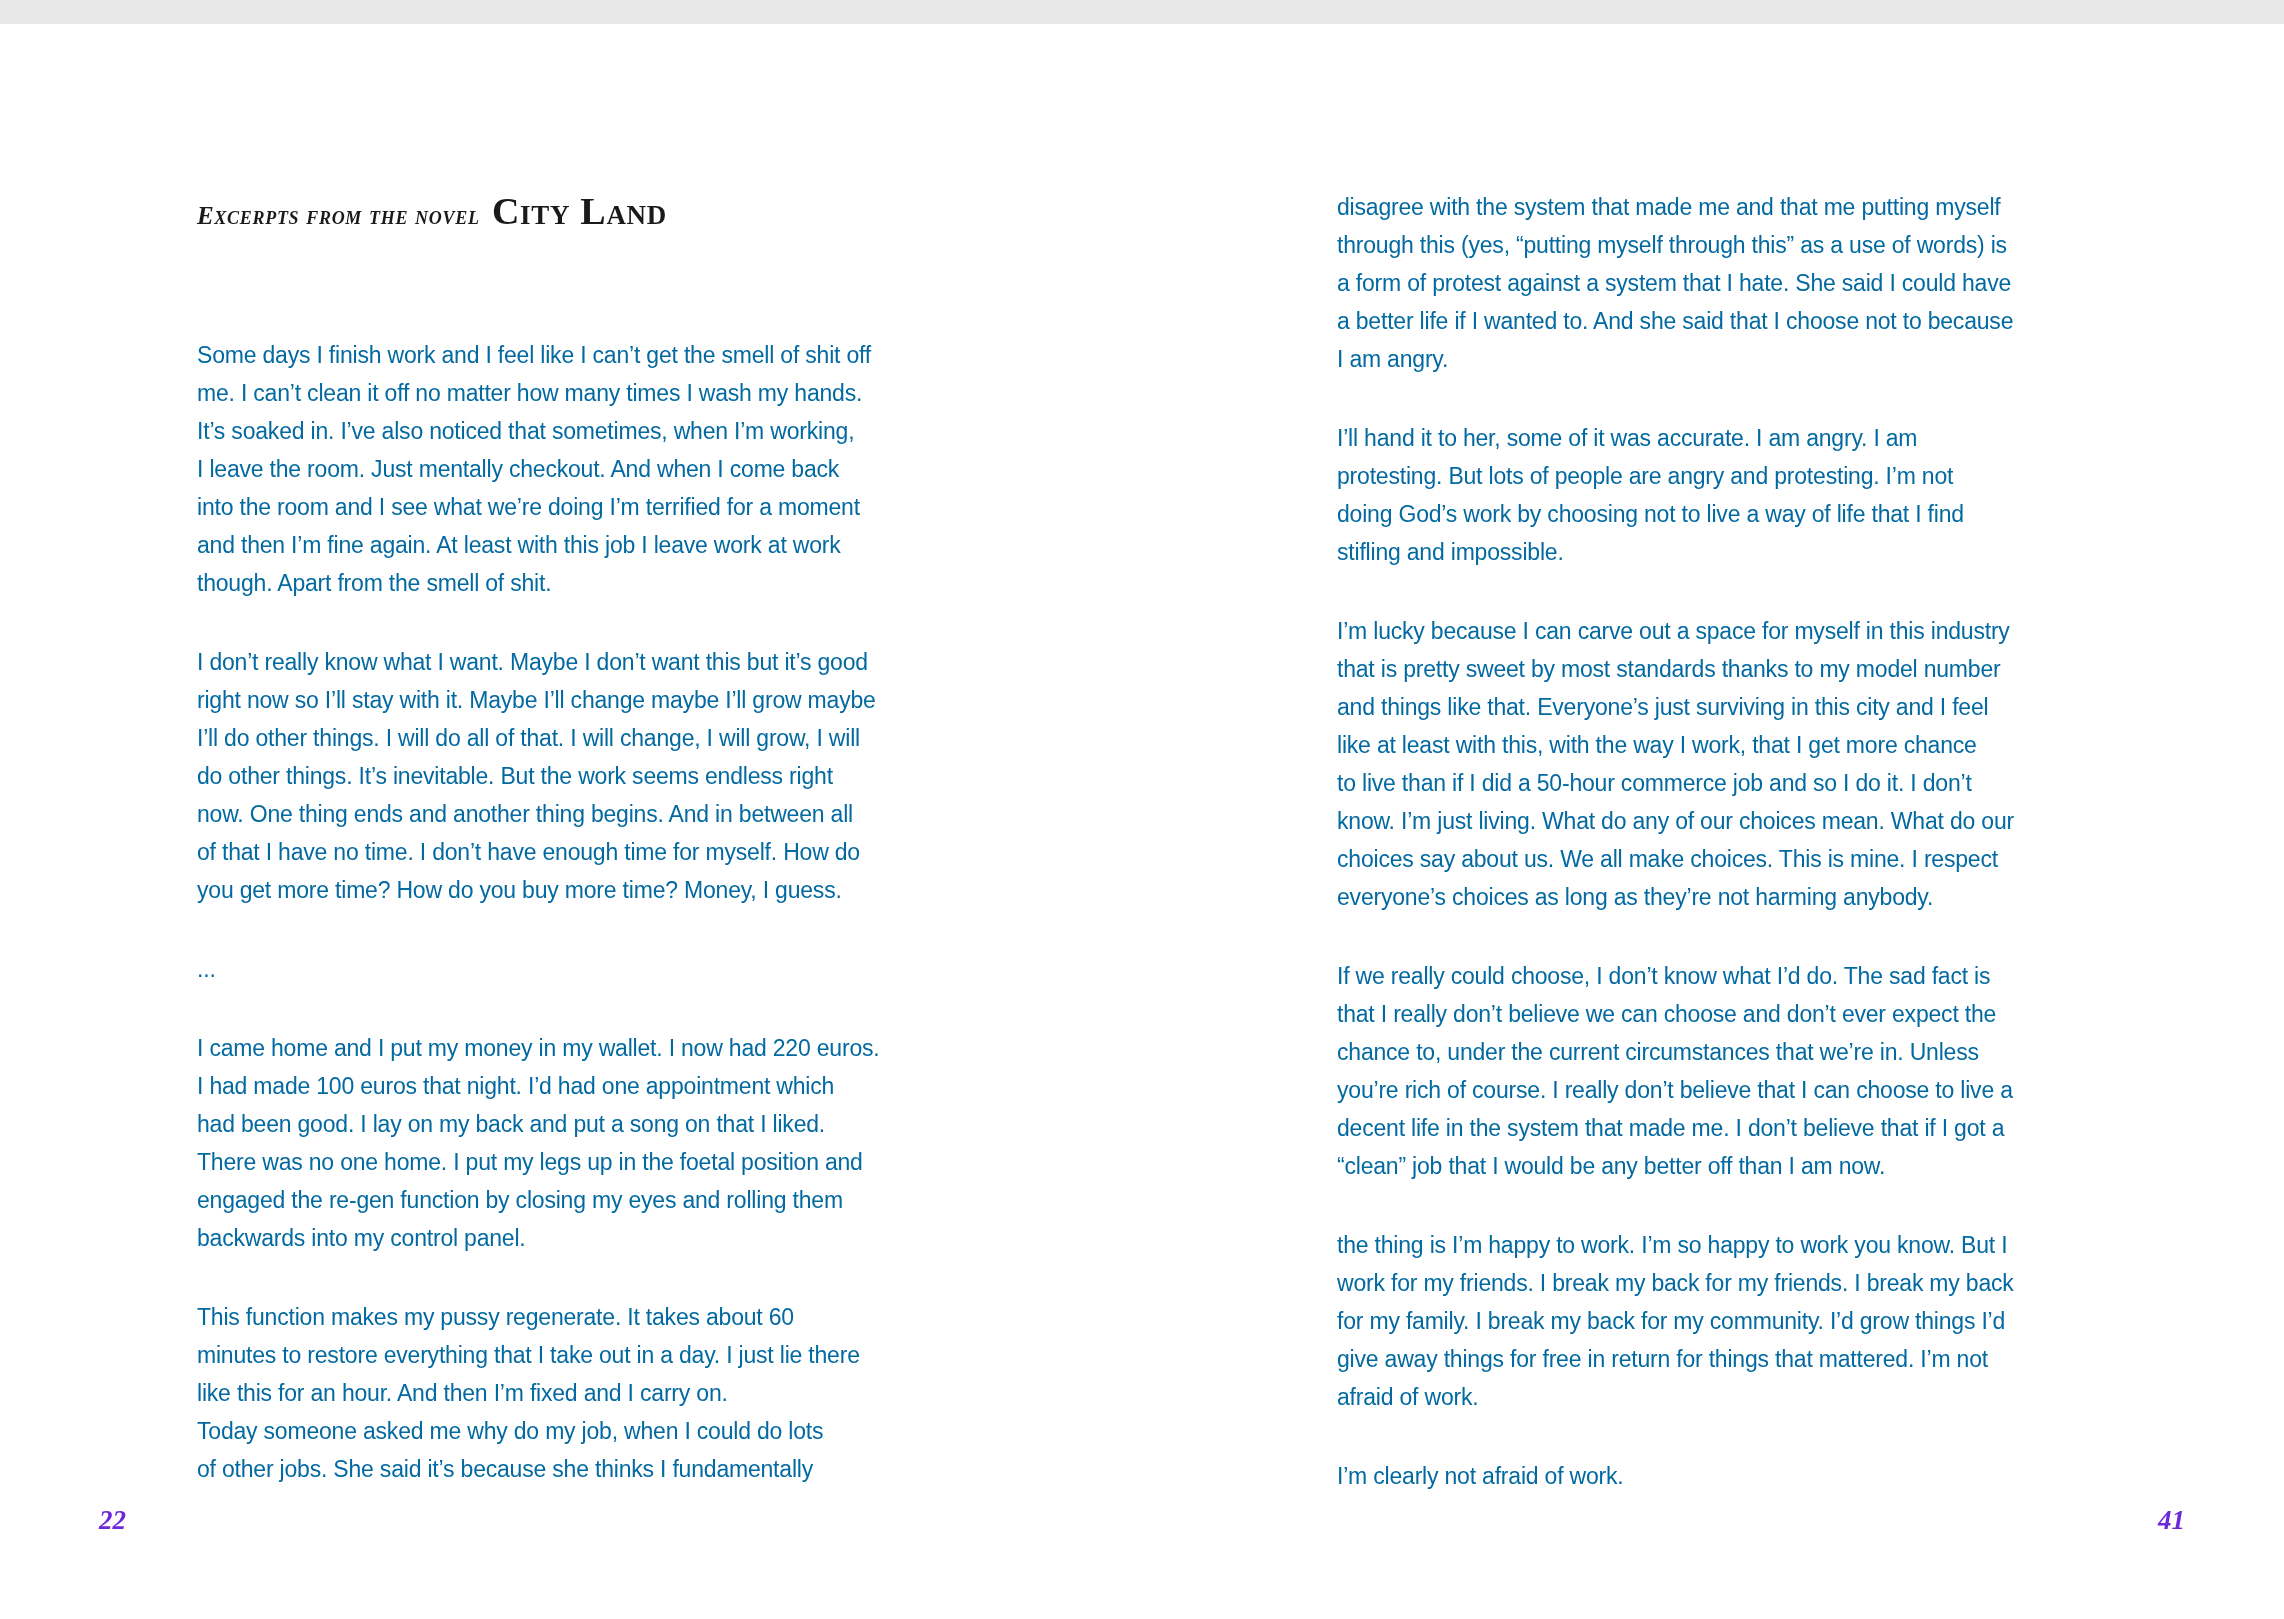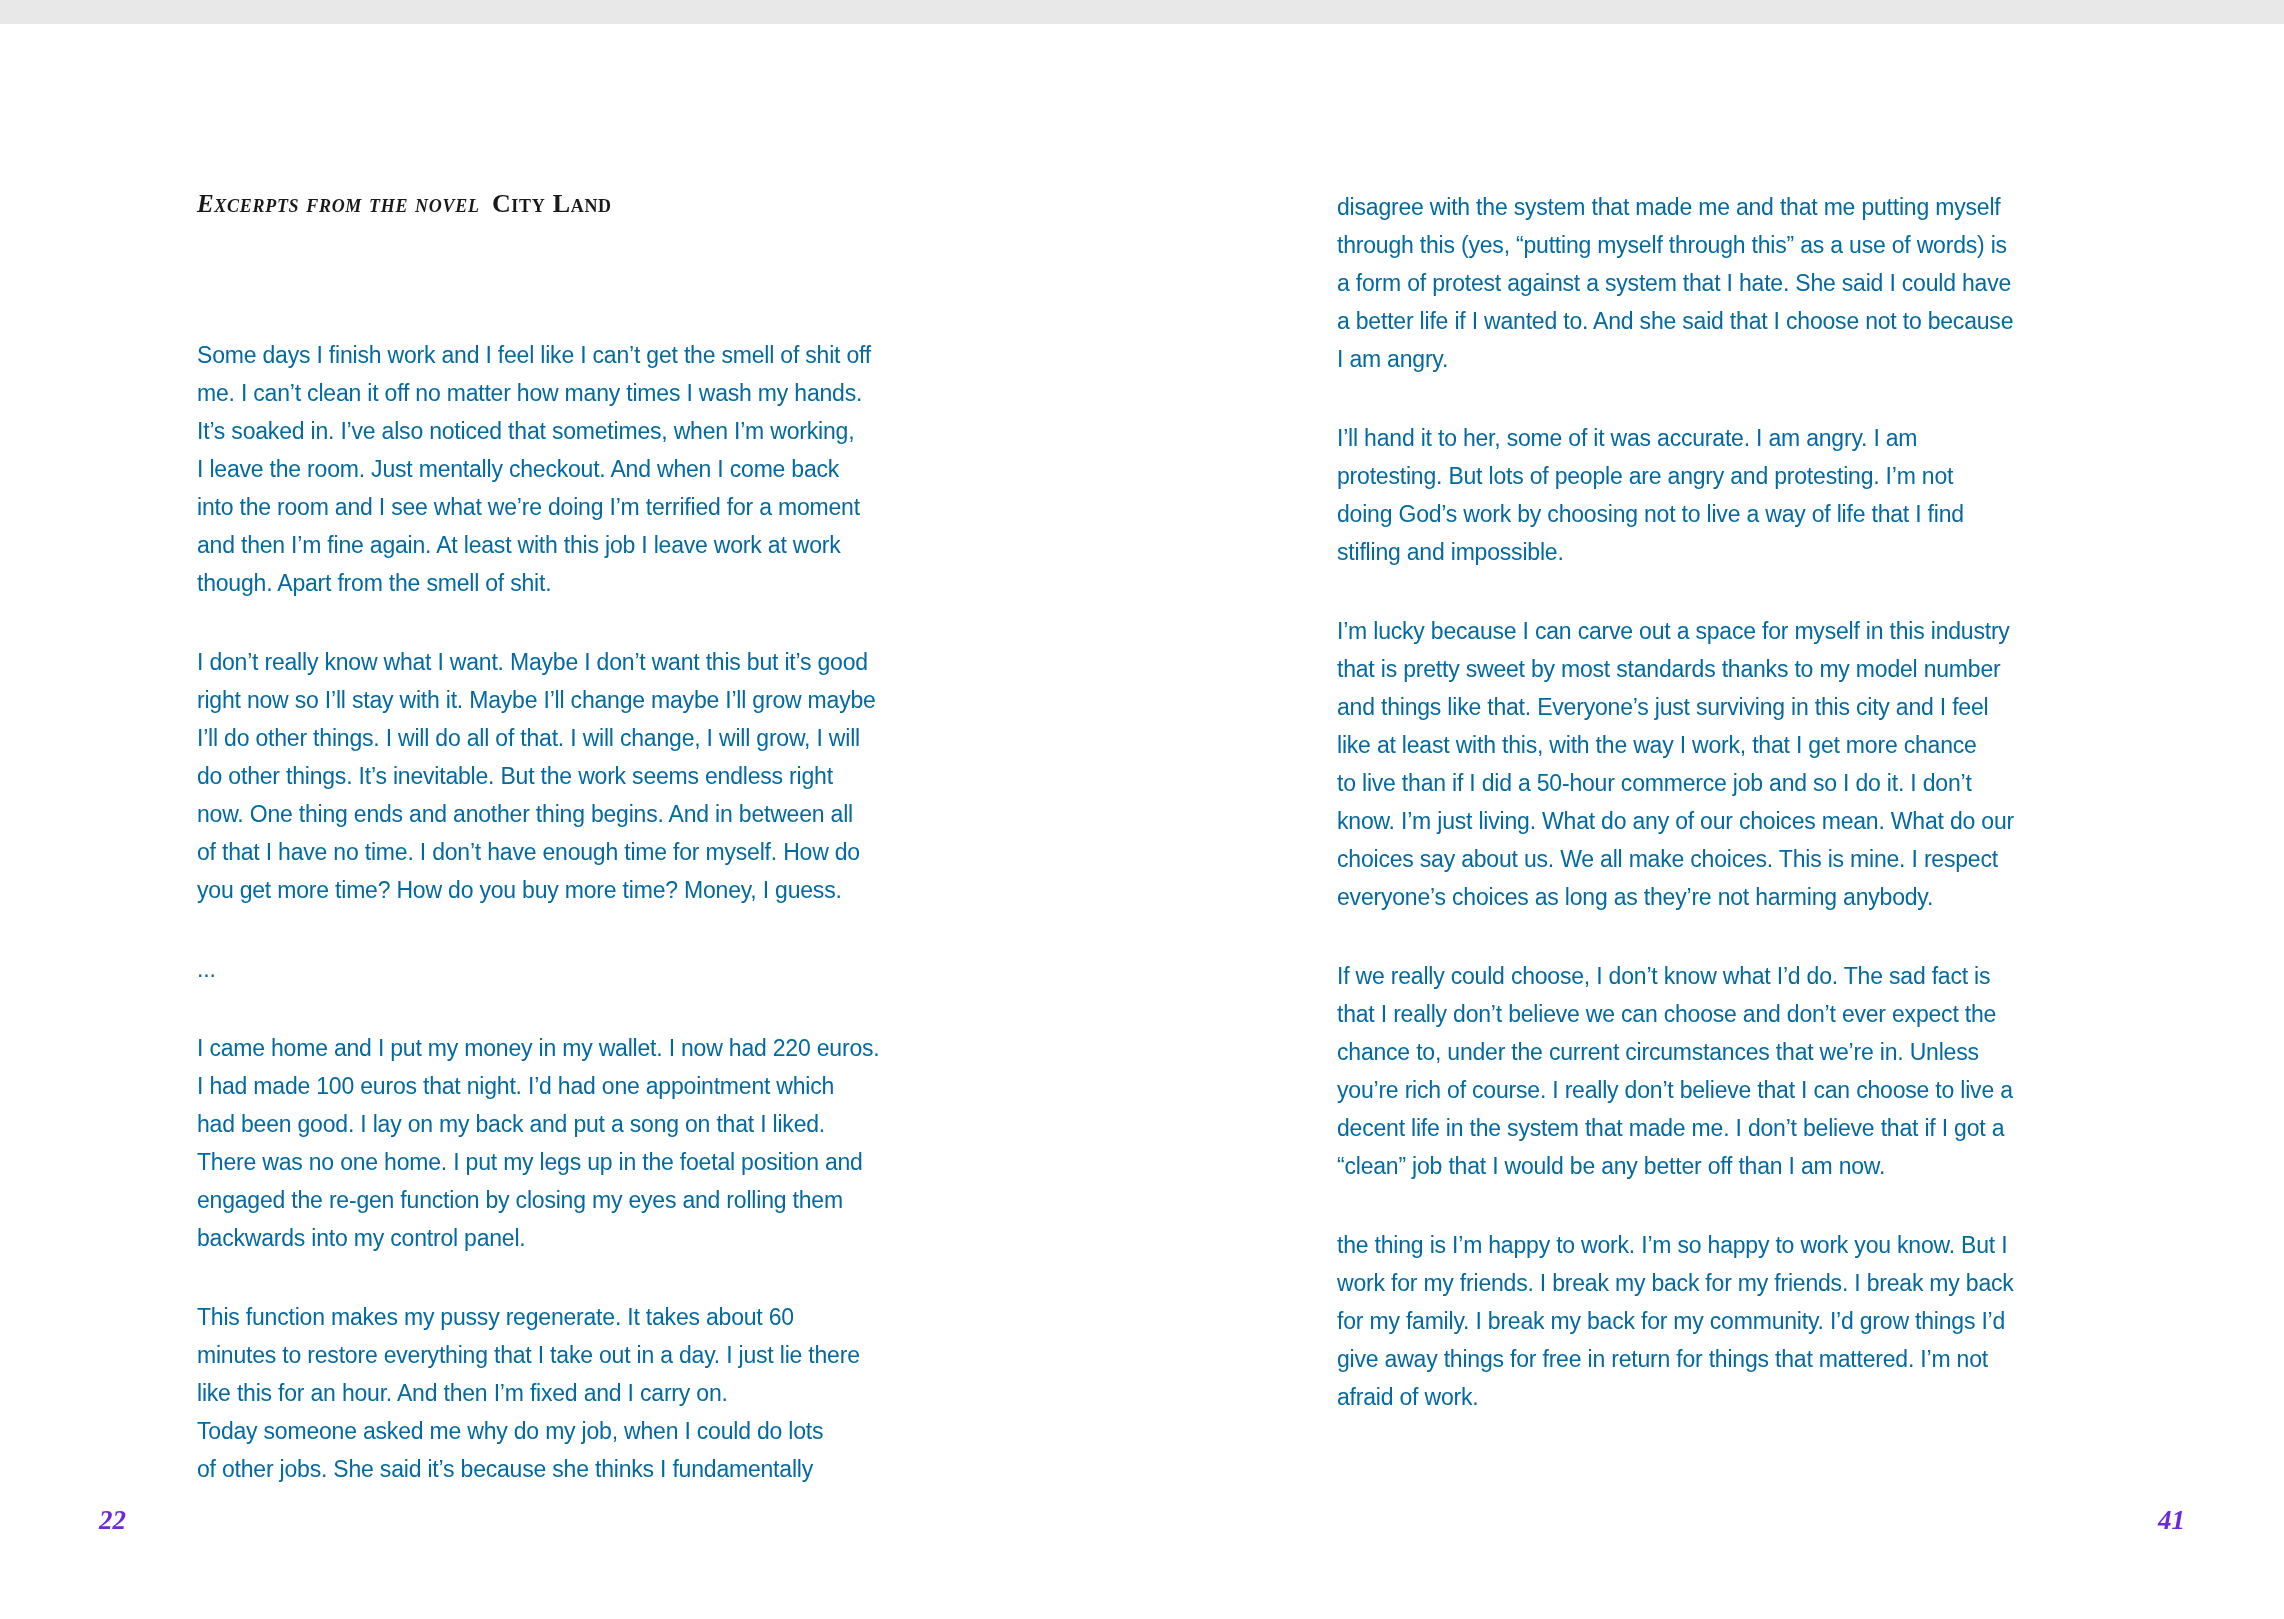--- a/index.html
+++ b/index.html
@@ -35,21 +35,21 @@
     font-family: "Liberation Serif", serif;
     font-style: italic;
     font-weight: 700;
     font-size: 25px;
     font-variant: small-caps;
     letter-spacing: 0.7px;
   }
   .chapter-title {
     font-family: "Liberation Serif", serif;
     font-weight: 700;
-    font-size: 26px;
+    font-size: 38px;
     font-variant: small-caps;
     letter-spacing: 0.7px;
     text-align: center;
   }
 
   .body-col {
     position: absolute;
     left: 197px;
     top: 312px;
     width: 803px;
@@ -146,19 +146,20 @@
 that I really don’t believe we can choose and don’t ever expect the
 chance to, under the current circumstances that we’re in. Unless
 you’re rich of course. I really don’t believe that I can choose to live a
 decent life in the system that made me. I don’t believe that if I got a
 “clean” job that I would be any better off than I am now.</p>
       <p class="para">the thing is I’m happy to work. I’m so happy to work you know. But I
 work for my friends. I break my back for my friends. I break my back
 for my family. I break my back for my community. I’d grow things I’d
 give away things for free in return for things that mattered. I’m not
 afraid of work.</p>
+      <p class="para">I’m clearly not afraid of work.</p>
     </div>
 
     <div class="page-num right-num">41</div>
   </section>
 
 </div>
 
 
 </body></html>

